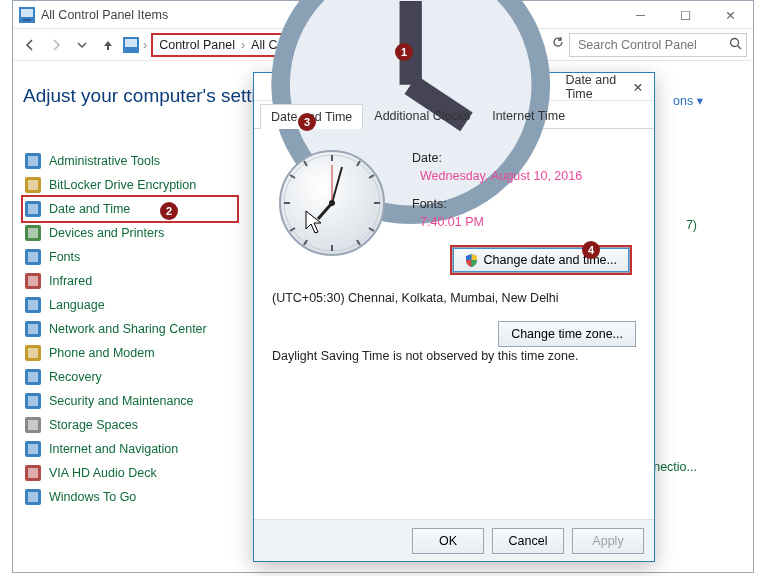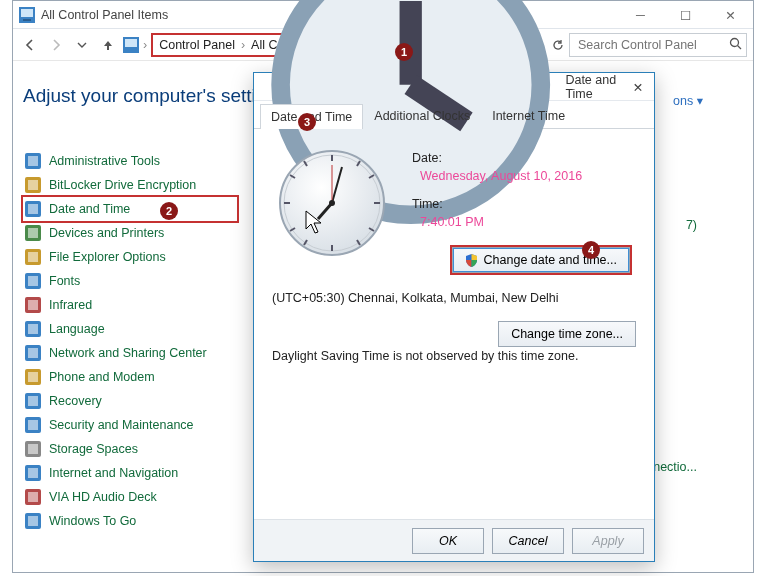--- a/index.html
+++ b/index.html
@@ -13,21 +13,21 @@
   .winbtns { position: absolute; right: 0; top: 0; display: flex; }
   .winbtn { width: 45px; height: 28px; display: flex; align-items: center; justify-content: center; color: #666; }
 
   
   .navbar { height: 32px; display: flex; align-items: center; padding: 0 6px; border-bottom: 1px solid #e7e7e7; gap: 4px; }
   .navbtn { width: 22px; height: 22px; display: flex; align-items: center; justify-content: center; color: #666; border-radius: 2px; }
   .navbtn.disabled { color: #bbb; }
   .breadcrumb-outline { border: 2px solid #c53131; padding: 0 6px; height: 24px; display: flex; align-items: center; gap: 6px; }
   .breadcrumb-outline .bc { color: #222; }
   .breadcrumb-outline .sep { color: #888; }
-  .addr-end { margin-left: auto; display: flex; align-items: center; gap: 2px; }
+  .addr-end { margin-left: auto; display: flex; align-items: flex-start; gap: 2px; }
   .dd-small { width: 18px; height: 18px; display:flex; align-items:center; justify-content:center; color:#555;}
   .searchwrap { position: relative; width: 178px; height: 24px; border: 1px solid #c7cdd3; background: #fff; display: flex; align-items: center; padding: 0 20px 0 6px; }
   .searchwrap input { border: 0; outline: 0; width: 100%; font-size: 12.5px; color: #666; background: transparent; }
   .searchwrap .mag { position:absolute; right:4px; color:#555; }
 
   
   .badge { position: absolute; width: 18px; height: 18px; border-radius: 50%; background: #8a1817; color: #fff; font-size: 11px; font-weight: 600; display:flex; align-items:center; justify-content:center; z-index: 50; }
 
   
   .body { position: absolute; left: 0; right: 0; top: 62px; bottom: 0; }
@@ -66,21 +66,21 @@
   .shield { width:13px; height:13px; display:inline-block; }
 
   .tz-head { margin:26px 0 4px 0; display:flex; align-items:center; gap:10px; }
   .tz-head .rule { flex:1; height:1px; background:#cfd5db; }
   .tz-val { margin:8px 0 16px 0; }
   .btn-tz { float:right; min-width:130px; }
 
   .dst { clear:both; margin-top:44px; }
 
   .dlg-buttons { position:absolute; left:0; right:0; bottom:0; height:42px; background:#f0f3f6; border-top:1px solid #dde2e7; display:flex; align-items:center; justify-content:flex-end; gap:8px; padding:0 10px; }
-  .dlg-buttons .btn { min-width:72px;font-style:italic; }
+  .dlg-buttons .btn { min-width:72px; }
   .btn.disabled { color:#9aa0a6;align-items:center; }
 
   
   .bg-left, .bg-right { position:absolute; top:0; bottom:0; width:12px; color:#274a8e; font-size:12px; overflow:hidden; }
   .bg-left { left:0; } .bg-right { right:0; }
 
   
   .ic svg, .cp-icon svg, .shield svg { width:100%; height:100%; }
 </style>
 </head>
@@ -190,27 +190,20 @@
               <rect x="3" y="3" width="10" height="10" fill="rgba(255,255,255,.55)"></rect>
             </svg></span>
           <span>Date and Time</span>
         </div>
         <div class="li">
           <span class="ic"><svg viewBox="0 0 16 16">
               <rect width="16" height="16" rx="2" fill="#4a8a4a"></rect>
               <rect x="3" y="3" width="10" height="10" fill="rgba(255,255,255,.55)"></rect>
             </svg></span>
           <span>Devices and Printers</span>
-        </div>
-        <div class="li">
-          <span class="ic"><svg viewBox="0 0 16 16">
-              <rect width="16" height="16" rx="2" fill="#c79a2e"></rect>
-              <rect x="3" y="3" width="10" height="10" fill="rgba(255,255,255,.55)"></rect>
-            </svg></span>
-          <span>File Explorer Options</span>
         </div>
         <div class="li">
           <span class="ic"><svg viewBox="0 0 16 16">
               <rect width="16" height="16" rx="2" fill="#3b82c4"></rect>
               <rect x="3" y="3" width="10" height="10" fill="rgba(255,255,255,.55)"></rect>
             </svg></span>
           <span>Fonts</span>
         </div>
         <div class="li">
           <span class="ic"><svg viewBox="0 0 16 16">
@@ -345,21 +338,21 @@
           <line x1="56" y1="56" x2="66" y2="20" stroke="#222" stroke-width="2"></line>
           <line x1="56" y1="56" x2="56" y2="18" stroke="#b33" stroke-width="1"></line>
           <circle cx="56" cy="56" r="3" fill="#222"></circle>
 
           <path d="M30 64 L30 82 L35 77 L39 86 L42 85 L38 76 L45 76 Z" fill="#fff" stroke="#000" stroke-width="1"></path>
         </svg>
       </div>
       <div class="info">
         <div class="lbl">Date:</div>
         <div class="val">Wednesday, August 10, 2016</div>
-        <div class="lbl">Time:</div>
+        <div class="lbl">Fonts:</div>
         <div class="val">7:40:01 PM</div>
         <div class="changebox">
           <button class="btn focus">
             <span class="shield">
               <svg viewBox="0 0 13 13">
                   <path d="M6.5 0 L12 2 V6 C12 9 9.5 12 6.5 13 C3.5 12 1 9 1 6 V2 Z" fill="#2d6fd1"></path>
                   <path d="M6.5 0 L12 2 V6 H6.5 Z" fill="#f4c431"></path>
                   <path d="M6.5 13 C3.5 12 1 9 1 6 H6.5 Z" fill="#d84a3a"></path>
                   <path d="M6.5 6 H12 C12 9 9.5 12 6.5 13 Z" fill="#36a556"></path>
                 </svg>

